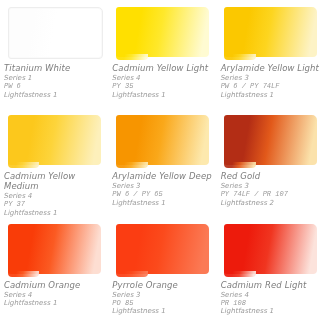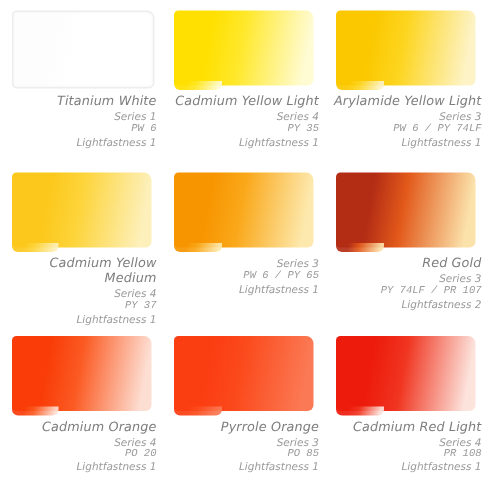--- a/index.html
+++ b/index.html
@@ -53,21 +53,21 @@
     background: inherit;
     opacity: 0.92;
   }
   .swatch.white-sw::after { display: none; }
   .swatch.white-sw {
     border: 1px solid #ededed;
     box-shadow: 0 0 0 1px #fafafa inset;
   }
   .caption {
     margin-top: 6px;
-    text-align: right;
+    text-align: left;
     line-height: 1.18;
     color: #8a8a8a;
     font-style: italic;
     width: 100%;
   }
   .name {
     font-size: 8.5px;
     color: #7d7d7d;
     letter-spacing: 0.1px;
   }
@@ -132,20 +132,21 @@
         <div class="series">Series 4</div>
         <div class="pigment">PY 37</div>
         <div class="lightfast">Lightfastness 1</div>
       </div>
     </div>
     <div class="cell">
       <div class="swatch-wrap">
         <div class="swatch" style="background: linear-gradient(100deg, rgb(247, 149, 0) 0%, rgb(247, 149, 0) 26%, rgb(250, 168, 26) 48%, rgb(253, 233, 174) 92%, rgb(253, 233, 174) 100%);"></div>
       </div>
       <div class="caption">
+        <div class="name">Arylamide Yellow Deep</div>
         <div class="series">Series 3</div>
         <div class="pigment">PW 6 / PY 65</div>
         <div class="lightfast">Lightfastness 1</div>
       </div>
     </div>
     <div class="cell">
       <div class="swatch-wrap">
         <div class="swatch" style="background: linear-gradient(100deg, rgb(179, 45, 21) 0%, rgb(179, 45, 21) 26%, rgb(226, 89, 26) 48%, rgb(251, 226, 171) 92%, rgb(251, 226, 171) 100%);"></div>
       </div>
       <div class="caption">
@@ -155,21 +156,20 @@
         <div class="lightfast">Lightfastness 2</div>
       </div>
     </div>
     <div class="cell">
       <div class="swatch-wrap">
         <div class="swatch" style="background: linear-gradient(100deg, rgb(249, 60, 8) 0%, rgb(249, 60, 8) 26%, rgb(251, 90, 34) 48%, rgb(253, 222, 210) 92%, rgb(253, 222, 210) 100%);"></div>
       </div>
       <div class="caption">
         <div class="name">Cadmium Orange</div>
         <div class="series">Series 4</div>
-        <div class="pigment">PO 20</div>
         <div class="lightfast">Lightfastness 1</div>
       </div>
     </div>
     <div class="cell">
       <div class="swatch-wrap">
         <div class="swatch" style="background: linear-gradient(100deg, rgb(251, 61, 18) 0%, rgb(251, 61, 18) 26%, rgb(251, 74, 28) 48%, rgb(251, 122, 85) 92%, rgb(251, 122, 85) 100%);"></div>
       </div>
       <div class="caption">
         <div class="name">Pyrrole Orange</div>
         <div class="series">Series 3</div>

